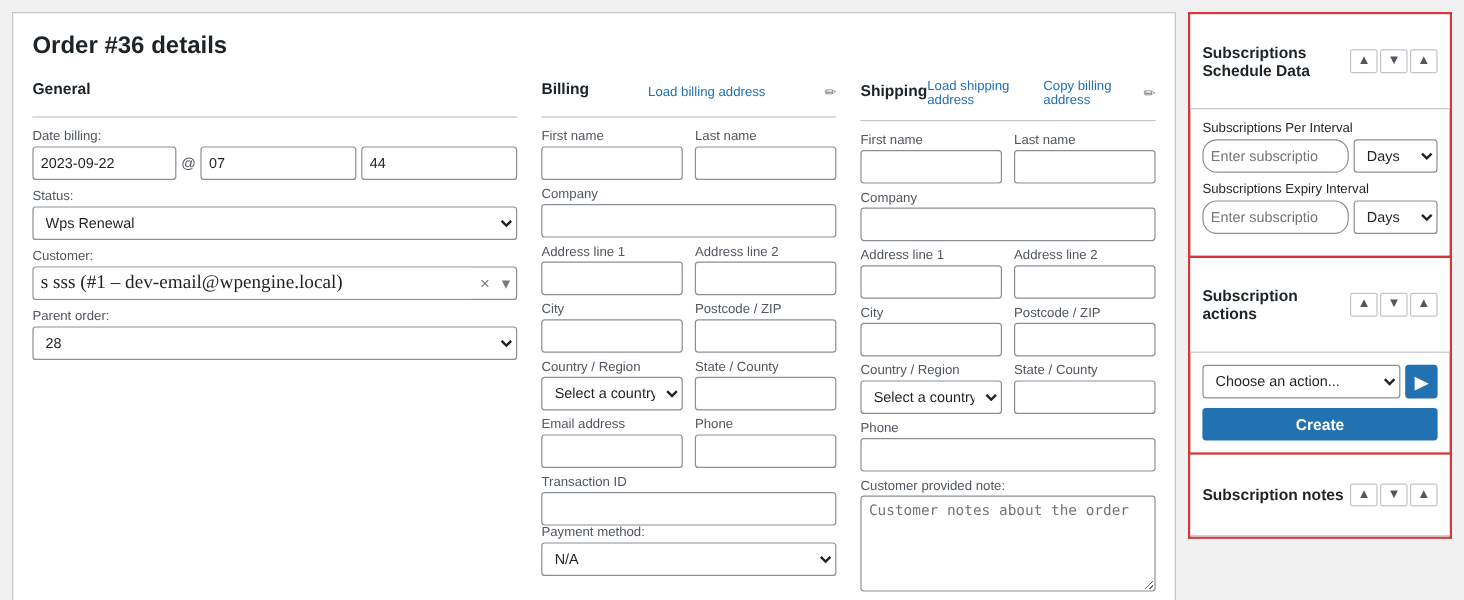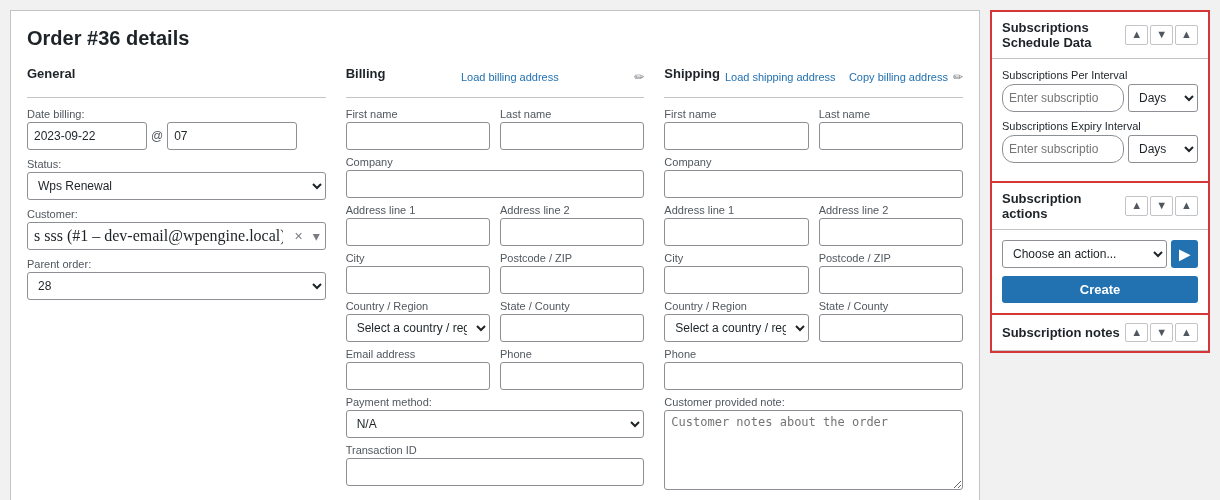--- a/index.html
+++ b/index.html
@@ -26,21 +26,21 @@
     .date-row .time-input { width: 44px; }
     .status-row, .customer-row, .parent-row { margin-bottom: 8px; }
     .customer-field { display: flex; align-items: center; border: 1px solid #8c8f94; border-radius: 3px; background: #fff; height: 28px; overflow: hidden; }
     .customer-field input { border: none; flex: 1; height: 100%; padding: 4px 6px; font-size: 16px; font-family: Liberation Serif, serif; }
     .customer-field .clear-btn { padding: 0 5px; color: #787c82; cursor: pointer; font-size: 14px; border: none; background: none; }
     .customer-field .arrow-btn { padding: 0 5px; color: #787c82; cursor: pointer; font-size: 14px; border: none; background: none; }
     
     .sidebar { width: 220px; display: flex; flex-direction: column; gap: 0; }
     .sidebar-panel { border: 2px solid #d63638; background: #fff; margin-bottom: 0; }
     .sidebar-panel + .sidebar-panel { border-top: none; }
-    .panel-header { display: flex; align-items: center; justify-content: space-between; padding: 8px 10px; border-bottom: 1px solid #c3c4c7; background: #fff; }
+    .panel-header { display: flex; align-items: center; justify-content: space-between; padding: 24px 10px; border-bottom: 1px solid #c3c4c7; background: #fff; }
     .panel-header-title { font-size: 13px; font-weight: 700; color: #1d2327; flex: 1; }
     .panel-controls { display: flex; gap: 2px; }
     .panel-controls button { border: 1px solid #c3c4c7; background: #fff; color: #50575e; cursor: pointer; padding: 1px 5px; font-size: 11px; line-height: 1.4; border-radius: 2px; }
     .panel-body { padding: 10px; }
     .panel-field-label { font-size: 11px; color: #1d2327; margin-bottom: 3px; }
     .panel-field-row { display: flex; gap: 4px; margin-bottom: 8px; align-items: center; }
     .panel-field-row input { flex: 1; border-radius: 12px; }
     .panel-field-row select { width: 70px; flex-shrink: 0; }
     .action-row { display: flex; gap: 4px; margin-bottom: 8px; align-items: center; }
     .action-row select { flex: 1; }
@@ -69,20 +69,21 @@
       <div class="field-section general-section">
         <div class="field-section-header">
           <span class="section-title">General</span>
         </div>
         <div class="field-row-single">
           <label>Date billing:</label>
           <div class="date-row">
             <input type="text" style="width: 120px;" value="2023-09-22">
             <span class="at">@</span>
             <input type="text" class="time-input" value="07" style="">
+            <input type="text" class="time-input" value="44" style="">
           </div>
         </div>
         <div class="status-row">
           <label>Status:</label>
           <select>
             <option>Wps Renewal</option>
             <option>Pending payment</option>
             <option>Processing</option>
             <option>On hold</option>
             <option>Completed</option>
@@ -160,29 +161,29 @@
         <div class="field-2col" style="margin-bottom:6px;">
           <div>
             <label>Email address</label>
             <input type="text" style="">
           </div>
           <div>
             <label>Phone</label>
             <input type="text" style="">
           </div>
         </div>
-        <div style="margin-bottom:6px;">
-          <label>Payment method:</label>
-          <select>
-            <option>N/A</option>
-          </select>
-        </div>
         <div>
           <label>Transaction ID</label>
           <input type="text" style="">
+        </div>
+        <div style="margin-bottom:6px;">
+          <label>Payment method:</label>
+          <select>
+            <option>N/A</option>
+          </select>
         </div>
       </div>
 
       <div class="field-section">
         <div class="field-section-header">
           <span class="section-title">Shipping</span>
           <a href="#" class="label-blue">Load shipping address</a>
           &nbsp;
           <a href="#" class="label-blue">Copy billing address</a>
           <span class="pencil-icon">✏</span>

